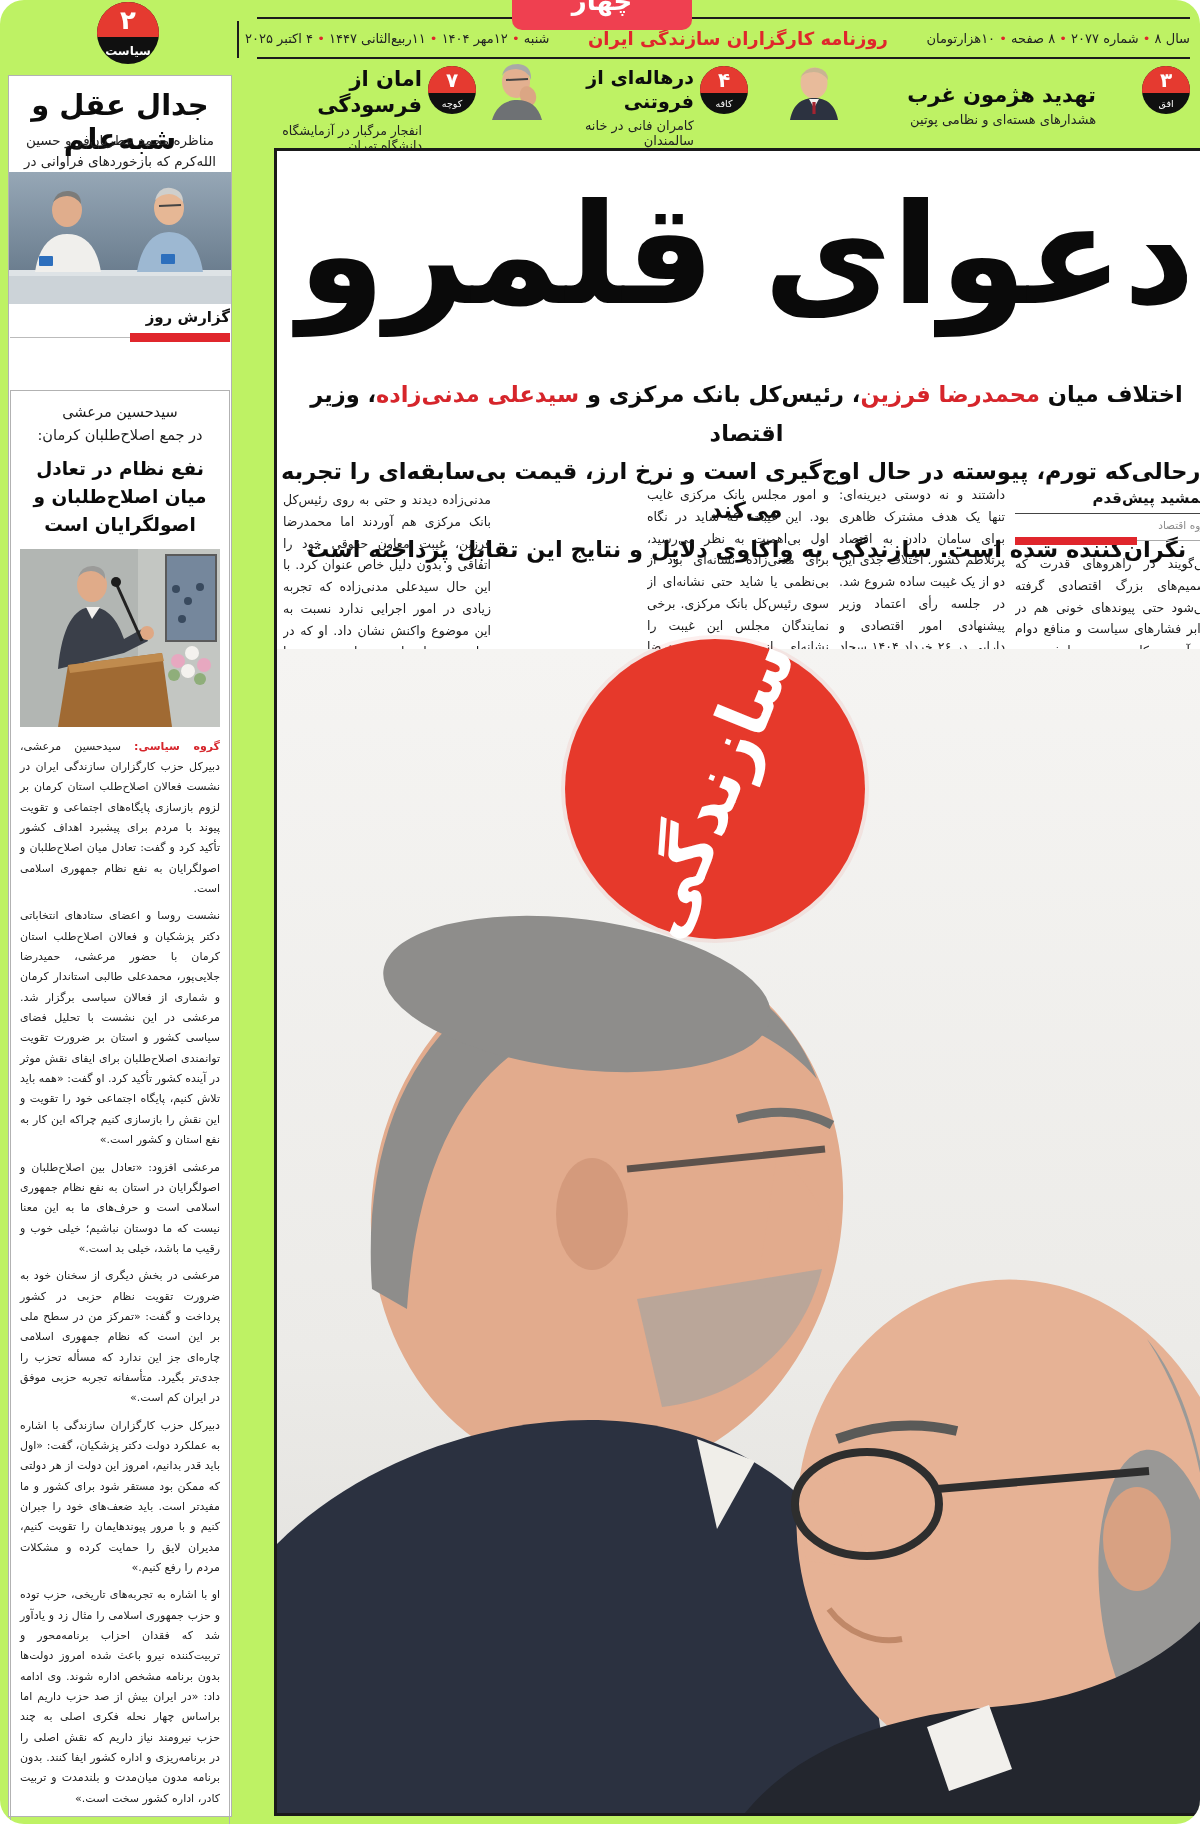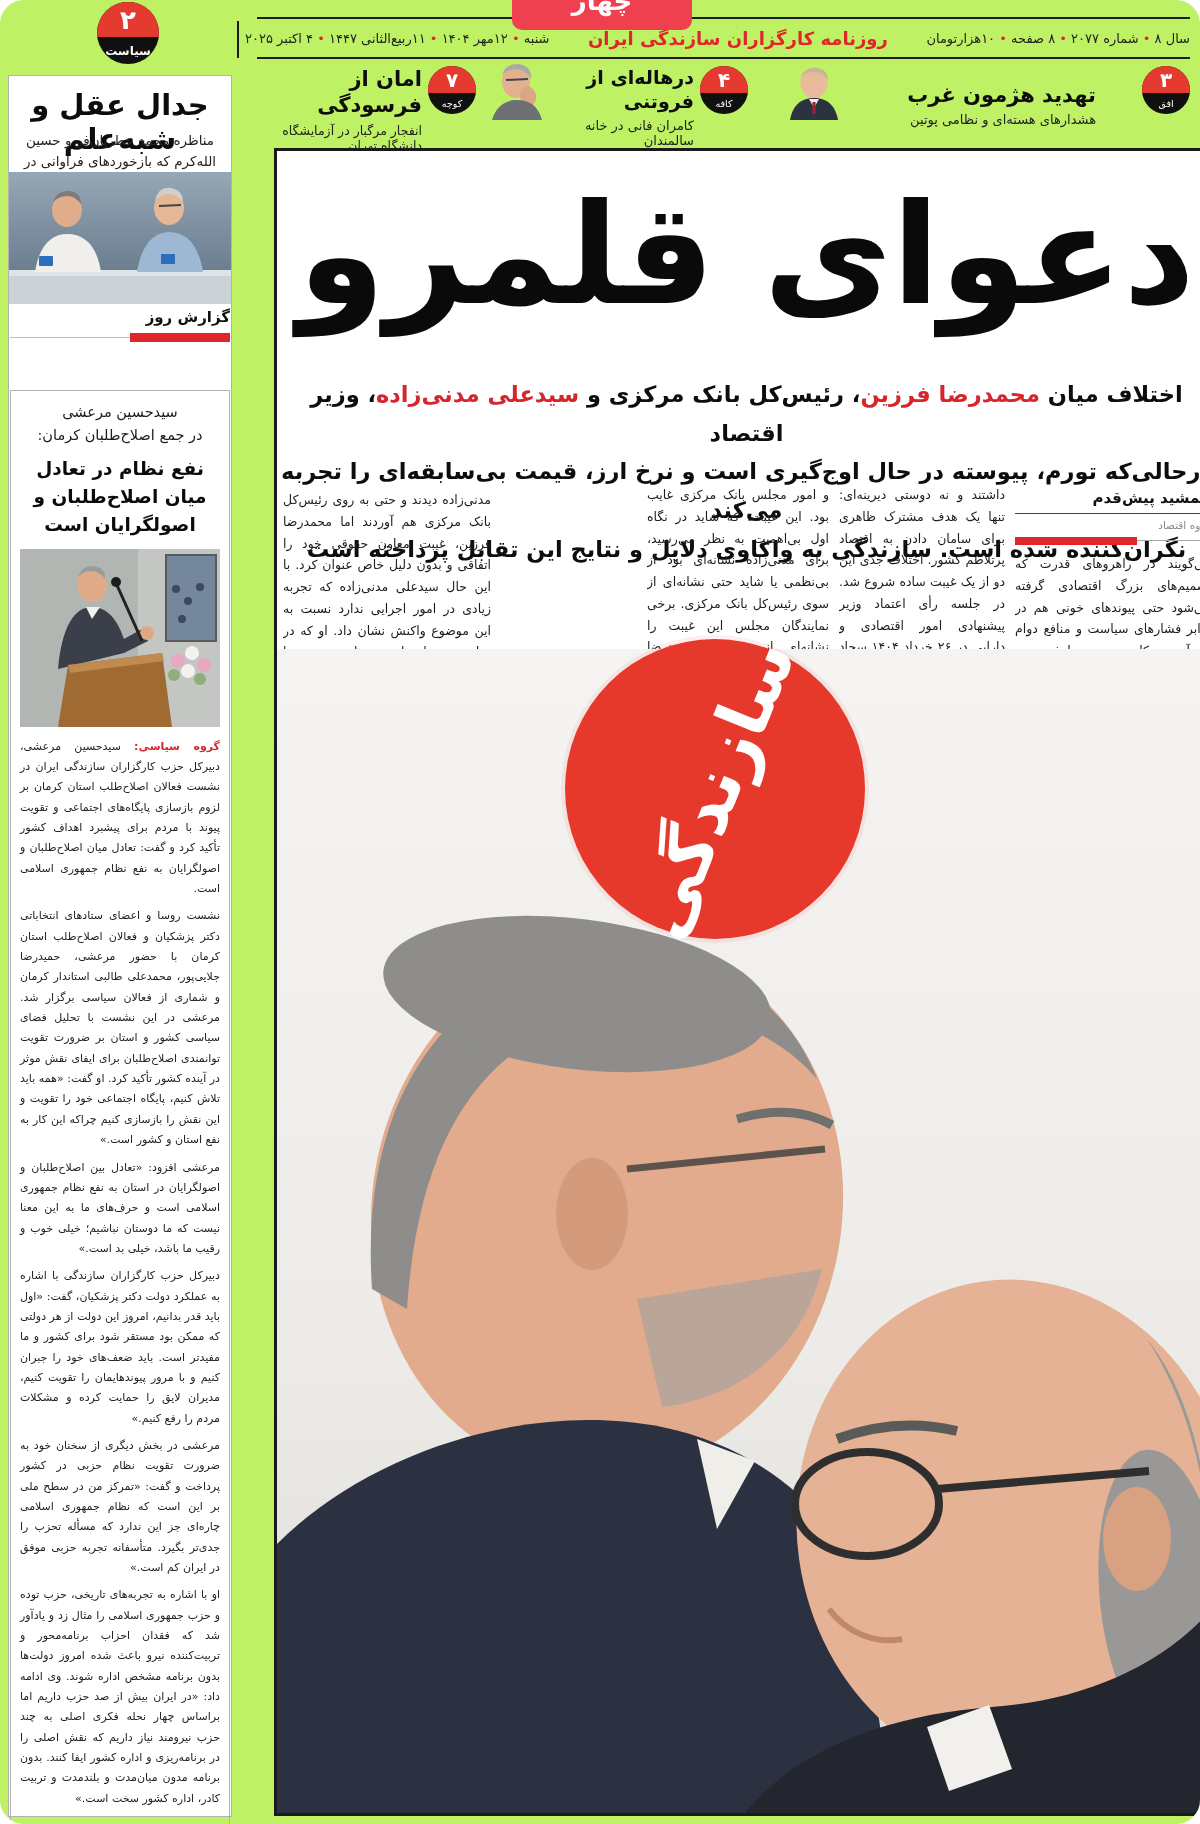--- a/index.html
+++ b/index.html
@@ -261,20 +261,20 @@
       <circle cx="184" cy="116" r="7" fill="#e7a8c0"></circle>
         <circle cx="168" cy="122" r="7" fill="#f4f2ee"></circle>
       <circle cx="180" cy="130" r="6" fill="#8fae7a"></circle>
         <circle cx="154" cy="126" r="6" fill="#8fae7a"></circle>
     </svg>
 
     <div id="report-body">
       <p><span class="lead-label">گروه سیاسی:</span> <span>سیدحسین مرعشی، دبیرکل حزب کارگزاران سازندگی ایران در نشست فعالان اصلاح‌طلب استان کرمان بر لزوم بازسازی پایگاه‌های اجتماعی و تقویت پیوند با مردم برای پیشبرد اهداف کشور تأکید کرد و گفت: تعادل میان اصلاح‌طلبان و اصولگرایان به نفع نظام جمهوری اسلامی است.</span></p>
       <p>نشست روسا و اعضای ستادهای انتخاباتی دکتر پزشکیان و فعالان اصلاح‌طلب استان کرمان با حضور مرعشی، حمیدرضا جلایی‌پور، محمدعلی طالبی استاندار کرمان و شماری از فعالان سیاسی برگزار شد. مرعشی در این نشست با تحلیل فضای سیاسی کشور و استان بر ضرورت تقویت توانمندی اصلاح‌طلبان برای ایفای نقش موثر در آینده کشور تأکید کرد. او گفت: «همه باید تلاش کنیم، پایگاه اجتماعی خود را تقویت و این نقش را بازسازی کنیم چراکه این کار به نفع استان و کشور است.»</p>
       <p>مرعشی افزود: «تعادل بین اصلاح‌طلبان و اصولگرایان در استان به نفع نظام جمهوری اسلامی است و حرف‌های ما به این معنا نیست که ما دوستان نباشیم؛ خیلی خوب و رقیب ما باشد، خیلی بد است.»</p>
+      <p>مرعشی در بخش دیگری از سخنان خود به ضرورت تقویت نظام حزبی در کشور پرداخت و گفت: «تمرکز من در سطح ملی بر این است که نظام جمهوری اسلامی چاره‌ای جز این ندارد که مسأله تحزب را جدی‌تر بگیرد. متأسفانه تجربه حزبی موفق در ایران کم است.»</p>
       <p>دبیرکل حزب کارگزاران سازندگی با اشاره به عملکرد دولت دکتر پزشکیان، گفت: «اول باید قدر بدانیم، امروز این دولت از هر دولتی که ممکن بود مستقر شود برای کشور و ما مفیدتر است. باید ضعف‌های خود را جبران کنیم و با مرور پیوندهایمان را تقویت کنیم، مدیران لایق را حمایت کرده و مشکلات مردم را رفع کنیم.»</p>
-      <p>مرعشی در بخش دیگری از سخنان خود به ضرورت تقویت نظام حزبی در کشور پرداخت و گفت: «تمرکز من در سطح ملی بر این است که نظام جمهوری اسلامی چاره‌ای جز این ندارد که مسأله تحزب را جدی‌تر بگیرد. متأسفانه تجربه حزبی موفق در ایران کم است.»</p>
       <p>او با اشاره به تجربه‌های تاریخی، حزب توده و حزب جمهوری اسلامی را مثال زد و یادآور شد که فقدان احزاب برنامه‌محور و تربیت‌کننده نیرو باعث شده امروز دولت‌ها بدون برنامه مشخص اداره شوند. وی ادامه داد: «در ایران بیش از صد حزب داریم اما براساس چهار نحله فکری اصلی به چند حزب نیرومند نیاز داریم که نقش اصلی را در برنامه‌ریزی و اداره کشور ایفا کنند. بدون برنامه مدون میان‌مدت و بلندمدت و تربیت کادر، اداره کشور سخت است.»</p>
 
     </div>
   </div>
 
 </div>
 
 </body></html>

